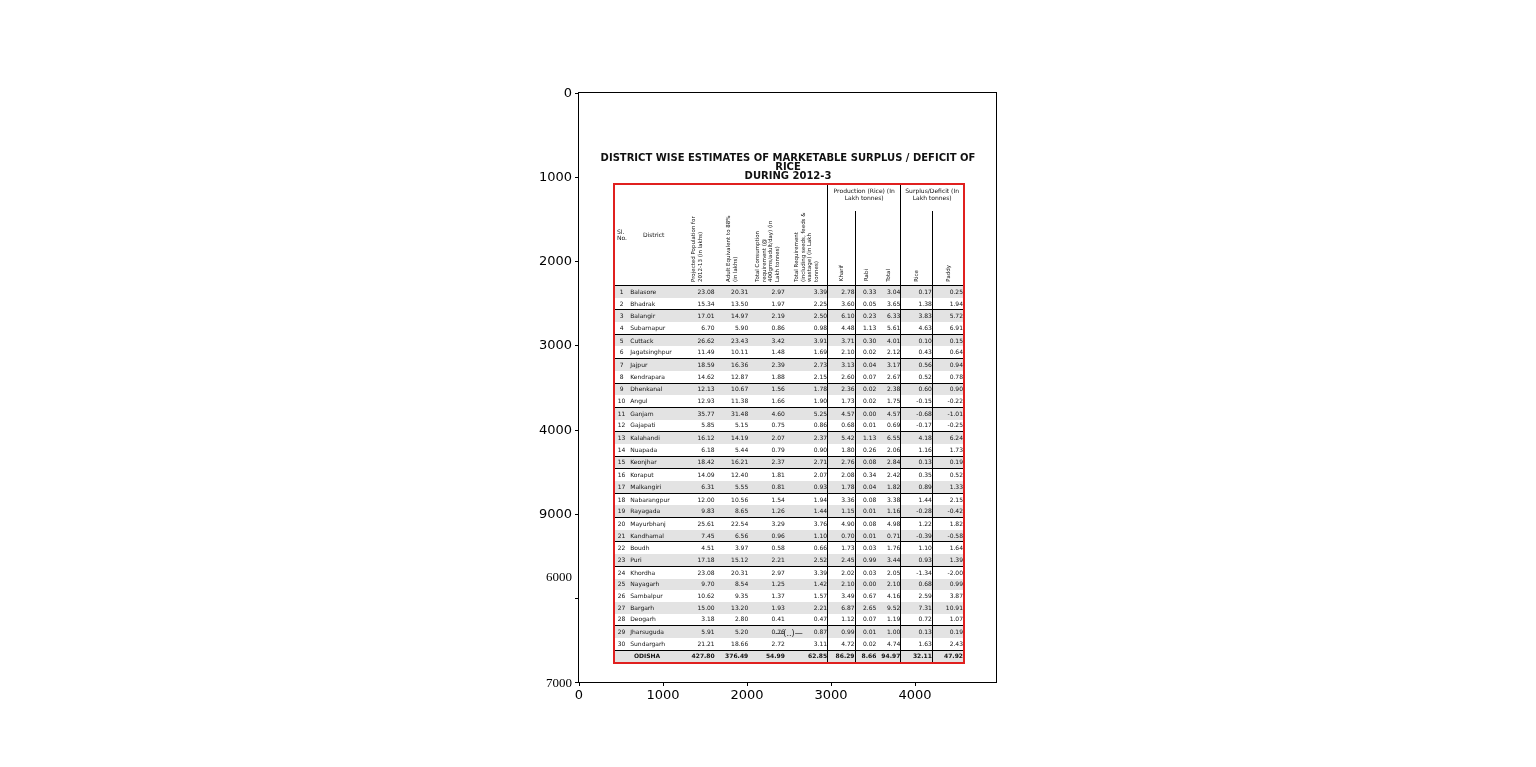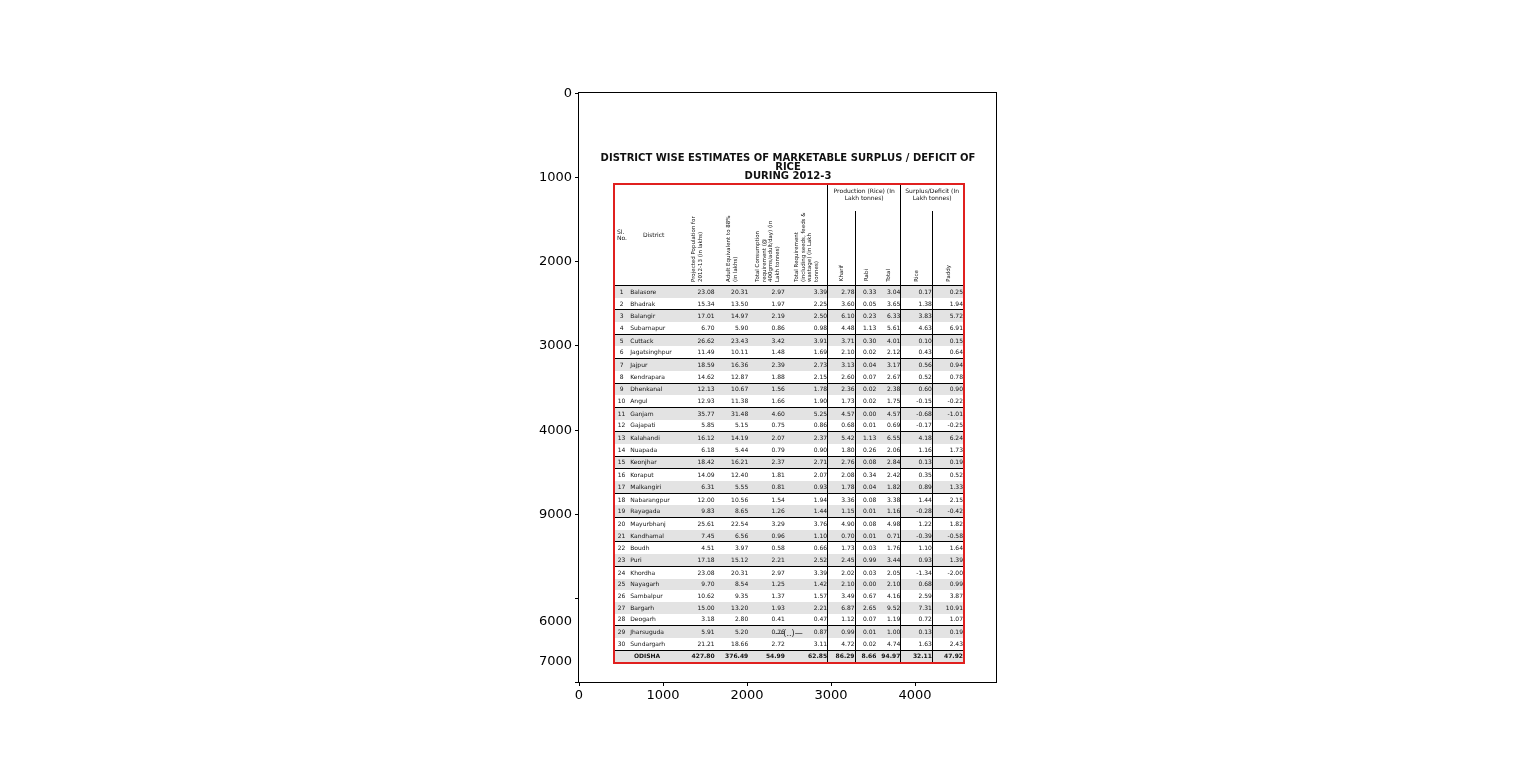--- a/index.html
+++ b/index.html
@@ -522,23 +522,23 @@
       <div class="ytick-label" style="top: 77.14px;">1000</div>
       <div class="ytick-mark" style="top: 84.14px;"></div>
       <div class="ytick-label" style="top: 161.28px;">2000</div>
       <div class="ytick-mark" style="top: 168.28px;"></div>
       <div class="ytick-label" style="top: 245.42px;">3000</div>
       <div class="ytick-mark" style="top: 252.42px;"></div>
       <div class="ytick-label" style="top: 329.56px;">4000</div>
       <div class="ytick-mark" style="top: 336.56px;"></div>
       <div class="ytick-label" style="top: 413.7px;">9000</div>
       <div class="ytick-mark" style="top: 420.7px;"></div>
-      <div class="ytick-label" style="top: 521px;">6000</div>
+      <div class="ytick-label" style="top: 477px; font-family: Liberation Serif, serif;">6000</div>
       <div class="ytick-mark" style="top: 504.84px;"></div>
-      <div class="ytick-label" style="top: 561px;">7000</div>
+      <div class="ytick-label" style="top: 583px; font-family: Liberation Serif, serif;">7000</div>
       <div class="ytick-mark" style="top: 588.98px;"></div>
       <div class="xtick-label" style="left: -25px;">0</div>
       <div class="xtick-mark" style="left: 0px;"></div>
       <div class="xtick-label" style="left: 59px;">1000</div>
       <div class="xtick-mark" style="left: 84px;"></div>
       <div class="xtick-label" style="left: 143px;">2000</div>
       <div class="xtick-mark" style="left: 168px;"></div>
       <div class="xtick-label" style="left: 227px;">3000</div>
       <div class="xtick-mark" style="left: 252px;"></div>
       <div class="xtick-label" style="left: 311px;">4000</div>

